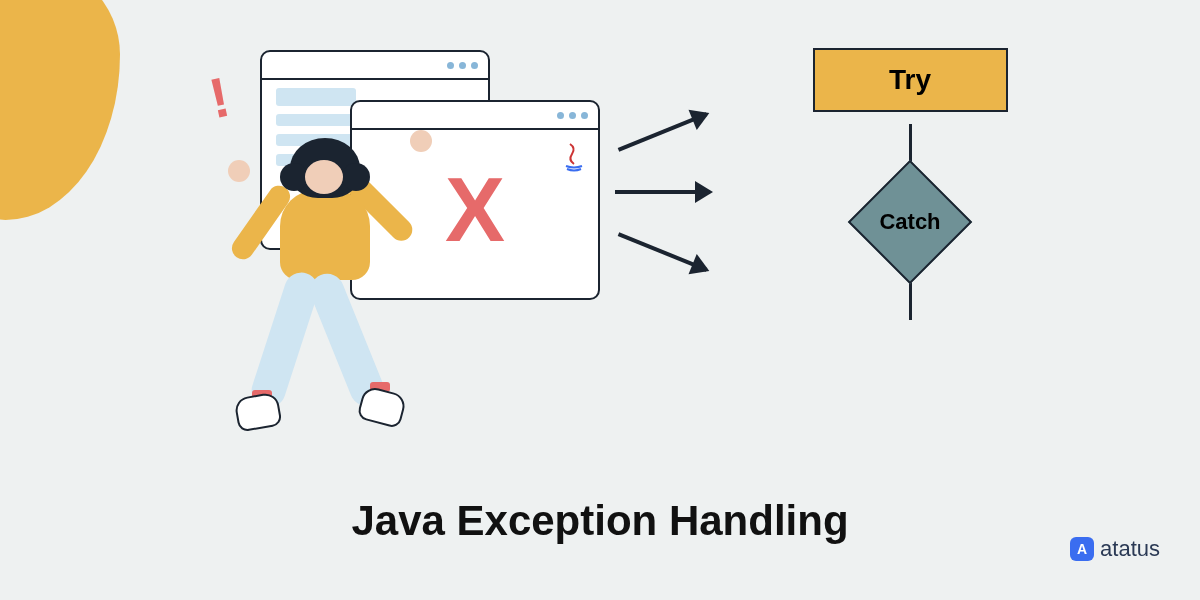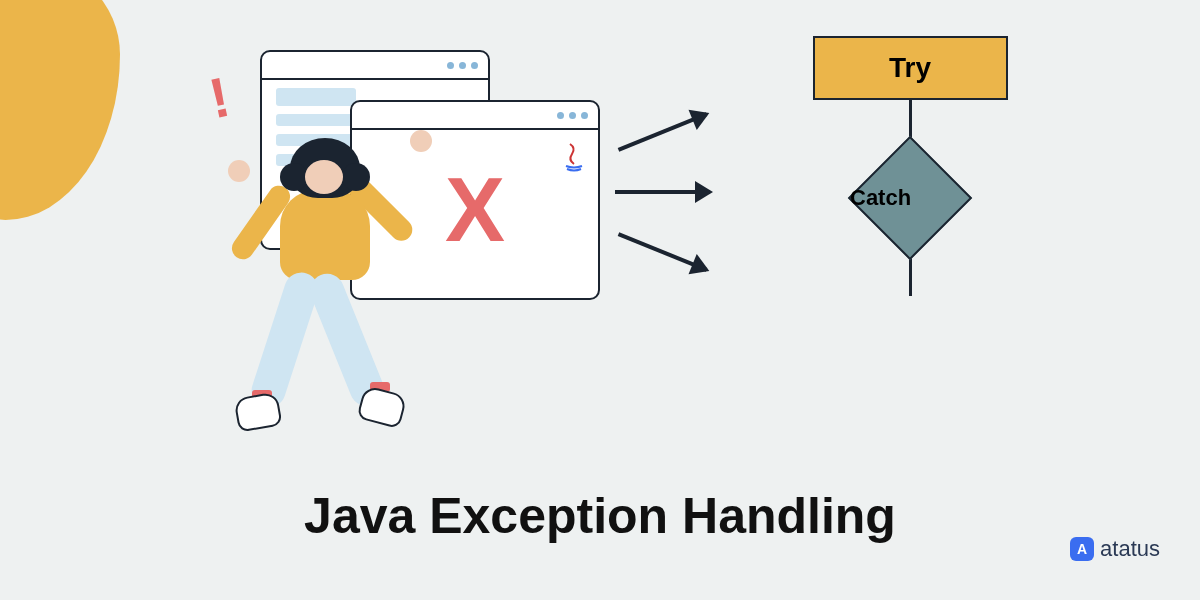--- a/index.html
+++ b/index.html
@@ -184,27 +184,27 @@
   }
   .box {
     width: 195px; height: 64px;
     background: #ebb54a;
     border: 2px solid #1b2430;
     display: flex;
     align-items: center;
     justify-content: center;
     font-size: 28px;
     font-weight: 700;
-    margin: 0 auto;
+    margin: 12px auto;
   }
   .diamond-wrap {
     width: 120px; height: 120px;
     margin: 0 auto;
     position: relative;
-    display: flex; align-items: center; 
+    display: flex; align-items: center; justify-content: center;
   }
   .diamond {
     position: absolute;
     width: 88px; height: 88px;
     background: #6f9196;
     border: 2px solid #1b2430;
     transform: rotate(45deg);
     left: 16px; top: 16px;
   }
   .diamond-label {
@@ -217,21 +217,21 @@
     width: 3px; height: 38px;
     background: #1b2430;
     margin: 0 auto;
   }
 
   .title {
     position: absolute;
     left: 0; right: 0;
     bottom: 55px;
     text-align: center;
-    font-size: 50px;
+    font-size: 42px;
     font-weight: 600;
     color: #111;
   }
   .brand {
     position: absolute;
     right: 40px; bottom: 38px;
     display: flex; align-items: center; gap: 6px;
     font-size: 22px;
     color: #2b3a55;
     font-weight: 500;

